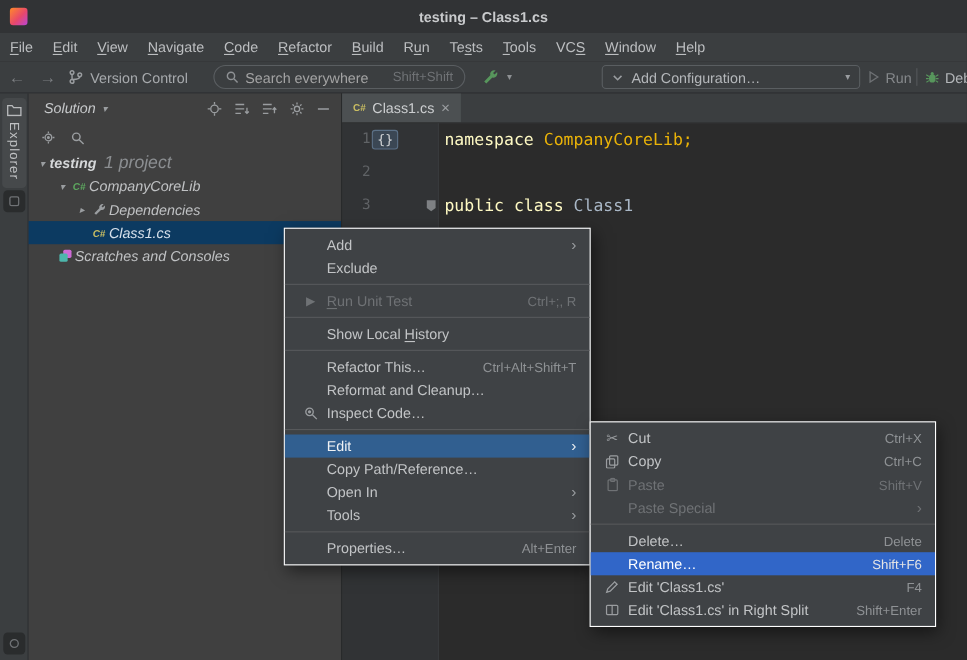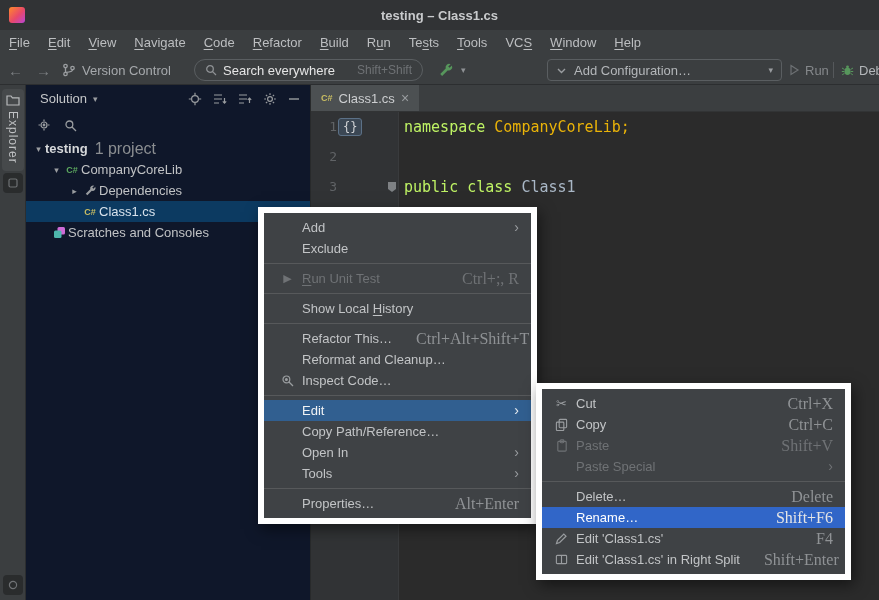--- a/index.html
+++ b/index.html
@@ -27,21 +27,21 @@
   
   .toolbarrow { position:absolute; left:0; top:56px; right:0; height:29px; background:#3b3e40;
     border-bottom:1px solid #2c2e30; }
   .tb { position:absolute; display:flex; align-items:center; height:22px; top:3px; color:#9a9da0; }
   .nav-back { left:8px; } .nav-fwd { left:36px; }
   .nav-arrow { font-size:15px; color:#7c7f82; }
   .vc-widget { left:62px; gap:6px; }
   .vc-label { color:#a6a9ac; }
   .search-box { left:194px; width:229px; border:1px solid #5a5e61; border-radius:11px;
     padding:0 10px; gap:6px; }
-  .search-ph { color:#e5e5e5;text-align:center; }
+  .search-ph { color:#a3a3a3;text-align:center; }
   .search-sc { margin-left:auto; color:#6f7275; font-size:12px; }
   .build-btn { left:438px; }
   .build-caret { left:461px; font-size:9px; color:#8e9194; }
   .run-combo { left:547px; width:235px; border:1px solid #5a5e61; border-radius:4px;
     padding:0 8px; gap:7px; }
   .combo-label { color:#b4b7ba; white-space:nowrap; }
   .combo-caret { margin-left:auto; font-size:9px; color:#9a9da0; }
   .run-btn { left:788px; gap:5px; color:#85888b; }
   .tb-divider { position:absolute; left:833px; top:6px; width:1px; height:16px; background:#55585b; }
   .debug-btn { left:841px; gap:5px; color:#b4b7ba; white-space:nowrap; }
@@ -51,21 +51,21 @@
     border-right:1px solid #2c2e30; }
   .stripe-tab { position:absolute; left:2px; top:4px; width:22px; padding:5px 0 7px;
     background:#46494b; border-radius:4px; display:flex; flex-direction:column; align-items:center; }
   .vert { writing-mode:vertical-rl; color:#c0c2c4; font-size:12px; letter-spacing:1px; margin-top:5px; }
   .stripe-sq { position:absolute; left:3px; width:20px; height:20px; background:#2a2c2d;
     border-radius:4px; display:flex; align-items:center; justify-content:center; }
   .stripe-sq.mid { top:88px; }
   .stripe-sq.bottom { bottom:5px; }
 
   
-  .solution { position:absolute; left:26px; top:85px; width:284px; bottom:0; background:#0f172a; }
+  .solution { position:absolute; left:26px; top:85px; width:284px; bottom:0; background:#404040;font-style:italic; }
   .sol-header { height:27px; display:flex; align-items:center; padding:0 10px 0 14px; }
   .sol-title { display:flex; align-items:center; gap:6px; color:#c6c8ca; }
   .caret { font-size:9px; color:#9a9da0; }
   .sol-icons { margin-left:auto; display:flex; align-items:center; gap:11px; color:#9a9da0; }
   .sol-row2 { height:26px; display:flex; align-items:center; gap:13px; padding-left:11px; color:#9a9da0; }
   .tree { position:absolute; top:53px; left:0; right:0; }
   .trow { height:21px; display:flex; align-items:center; color:#c0c2c4; white-space:nowrap; }
   .trow .tchev { width:13px; font-size:9px; color:#9a9da0; text-align:center; flex:none; }
   .trow .ticon { width:18px; display:flex; justify-content:center; flex:none; }
   .trow.selected { background:#0c3a61; color:#d8e2ec; }
@@ -87,36 +87,36 @@
   .lnum { position:absolute; left:4px; width:22px; text-align:right; color:#606366;
     font:13px "DejaVu Sans Mono", monospace; line-height:30px; }
   .ln1 { top:0; } .ln2 { top:30px; } .ln3 { top:60px; }
   .fold-badge { position:absolute; left:27px; top:6px; height:18px; padding:0 4px;
     background:#3b4754; border:1px solid #5c7187; border-radius:3px; color:#d2d4d6;
     font:12px/16px "DejaVu Sans Mono", monospace; }
   .fold-marker { position:absolute; left:76px; top:69px; }
   .codeline { position:absolute; left:93px; height:30px; white-space:pre;
     font:15px/30px "DejaVu Sans Mono", monospace; }
   .cl1 { top:27px; } .cl3 { top:87px; }
-  .kw { color:#bef264; }
+  .kw { color:#fef9c3; }
   .id-warm { color:#eab308; }
   .id-cool { color:#a9b7c6; }
 
   
-  .menu { position:absolute; background:#3f4245; border:6px solid #ffffff; padding:4px 0;
+  .menu { position:absolute; background:#3f4245; border:1px solid #ffffff; padding:4px 0;
     box-shadow:3px 5px 14px rgba(0,0,0,.5); }
   #ctx-menu { left:258px; top:207px; width:279px; z-index:100; }
   #edit-submenu { left:536px; top:383px; width:315px; z-index:110; }
   .menu-item { position:relative; height:21px; display:flex; align-items:center;
     padding:0 12px 0 38px; color:#c2c4c6; white-space:nowrap; }
   #edit-submenu .menu-item { padding-left:34px; }
   .menu-item .ic { position:absolute; left:15px; top:0; width:17px; height:21px;
     display:flex; align-items:center; justify-content:center; color:#9a9da0; }
   #edit-submenu .menu-item .ic { left:11px; }
-  .menu-item .sc { margin-left:auto; padding-left:24px; color:#8f9295; font-size:16px;font-family:Liberation Serif, serif; }
+  .menu-item .sc { margin-left:auto; padding-left:24px; color:#8f9295; font-size:12px; }
   .menu-item .arrow { margin-left:auto; color:#9a9da0; font-size:14px; line-height:21px; }
   .menu-item.disabled, .menu-item.disabled .sc, .menu-item.disabled .ic,
   .menu-item.disabled .arrow { color:#6f7275; }
   .menu-item.sel-soft { background:#315f90; color:#f0f2f4; }
   .menu-item.sel-soft .arrow { color:#e8ecf0; }
   .menu-item.sel-strong { background:#3166c8; color:#ffffff; }
   .menu-item.sel-strong .sc { color:#e5e5e5; }
   .msep { height:1px; background:#57595b; margin:4px 0; }
   .glyph-ic { font-size:11px; }
 </style>

